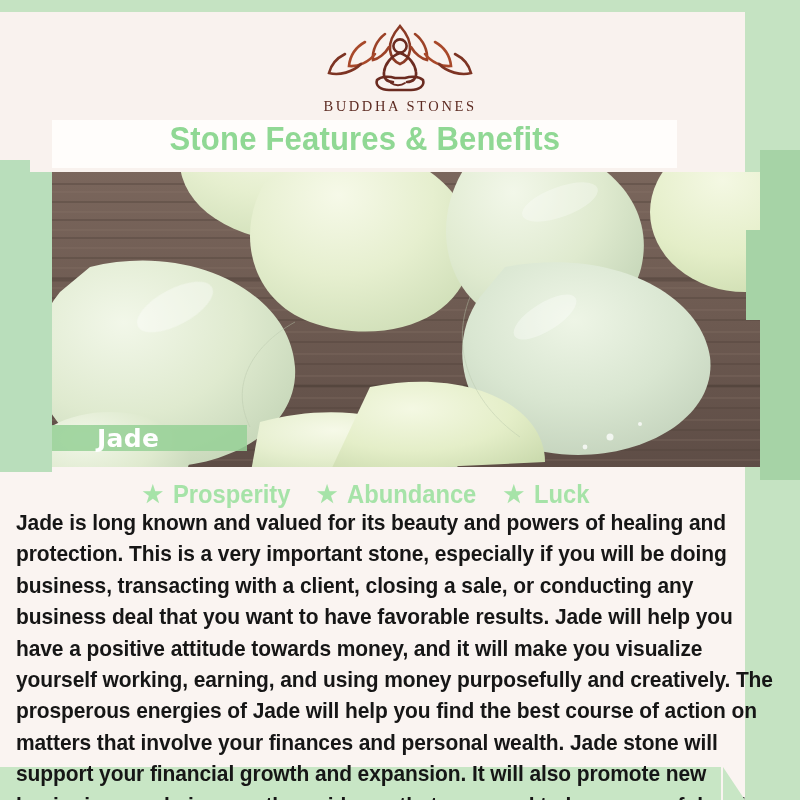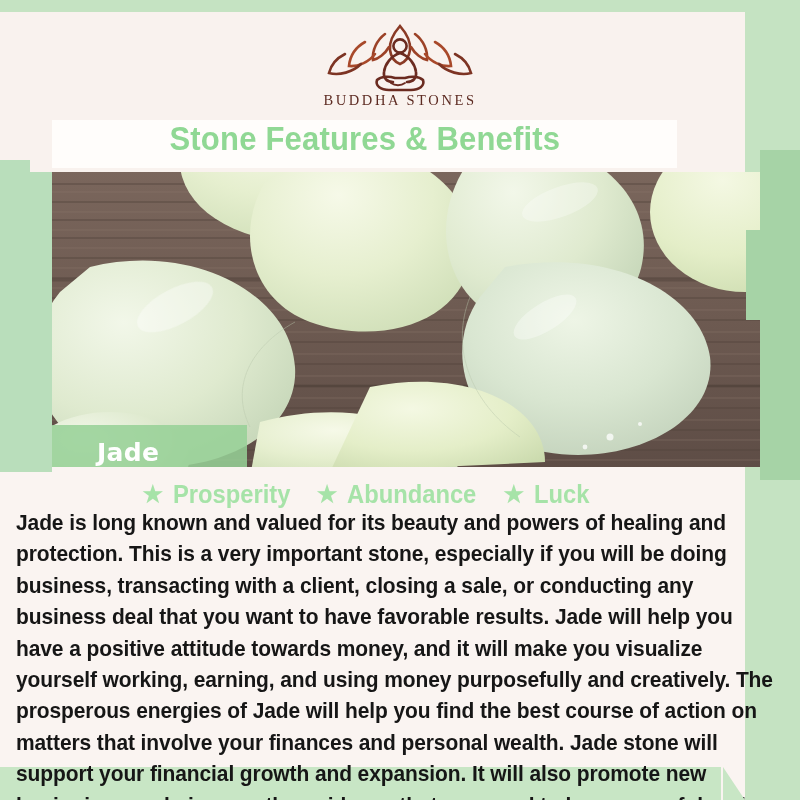--- a/index.html
+++ b/index.html
@@ -19,43 +19,43 @@
   .frame-right-step{position:absolute;right:40px;top:230px;width:14px;height:90px;background:#a6d3a6;z-index:5;}
 
   
   .panel{position:absolute;left:0;top:12px;width:745px;height:160px;background:#f9f2ee;z-index:2;}
   .panel-b{position:absolute;left:0;top:467px;width:745px;height:300px;background:#faf4f1;z-index:2;}
 
   
   .logo{position:absolute;left:0;right:0;top:20px;z-index:6;text-align:center;}
   .logo svg{display:block;margin:0 auto;}
   .logo-word{
-    margin-top:0;font-family:"Liberation Serif", serif;
+    margin-top:6px;font-family:"Liberation Serif", serif;
     font-size:14.5px;letter-spacing:2.6px;color:#5d2b22;font-weight:400;
   }
 
   
   .title-band{
     position:absolute;left:52px;top:120px;width:625px;height:48px;
     background:#fffdfb;z-index:6;display:flex;align-items:flex-start;justify-content:center;
   }
   .title-text{
     font-family:"Liberation Sans Narrow","Liberation Sans", sans-serif;
     font-weight:bold;font-size:33px;color:#90d894;
     letter-spacing:.2px;transform:scaleX(.94);transform-origin:center;white-space:nowrap;
   }
 
   
   .photo{position:absolute;left:0;top:172px;width:800px;height:295px;z-index:3;overflow:hidden;background:#6b5a52;}
   .photo svg{display:block;width:800px;height:295px;}
 
   
   .jade-band{
-    position:absolute;left:52px;top:425px;width:195px;height:42px;
-    background:rgba(150,208,150,.86);z-index:6;display:flex;align-items:flex-end;
+    position:absolute;left:52px;top:425px;width:195px;height:26px;
+    background:rgba(150,208,150,.86);z-index:6;display:flex;align-items:center;
   }
   .jade-text{
     margin-left:45px;color:#ffffff;font-size:25px;font-weight:bold;
     font-family:"DejaVu Sans", sans-serif;letter-spacing:.3px;
   }
 
   
   .benefits{
     position:absolute;left:0;top:478px;width:745px;height:32px;z-index:6;
     display:flex;align-items:center;justify-content:center;gap:10px;

